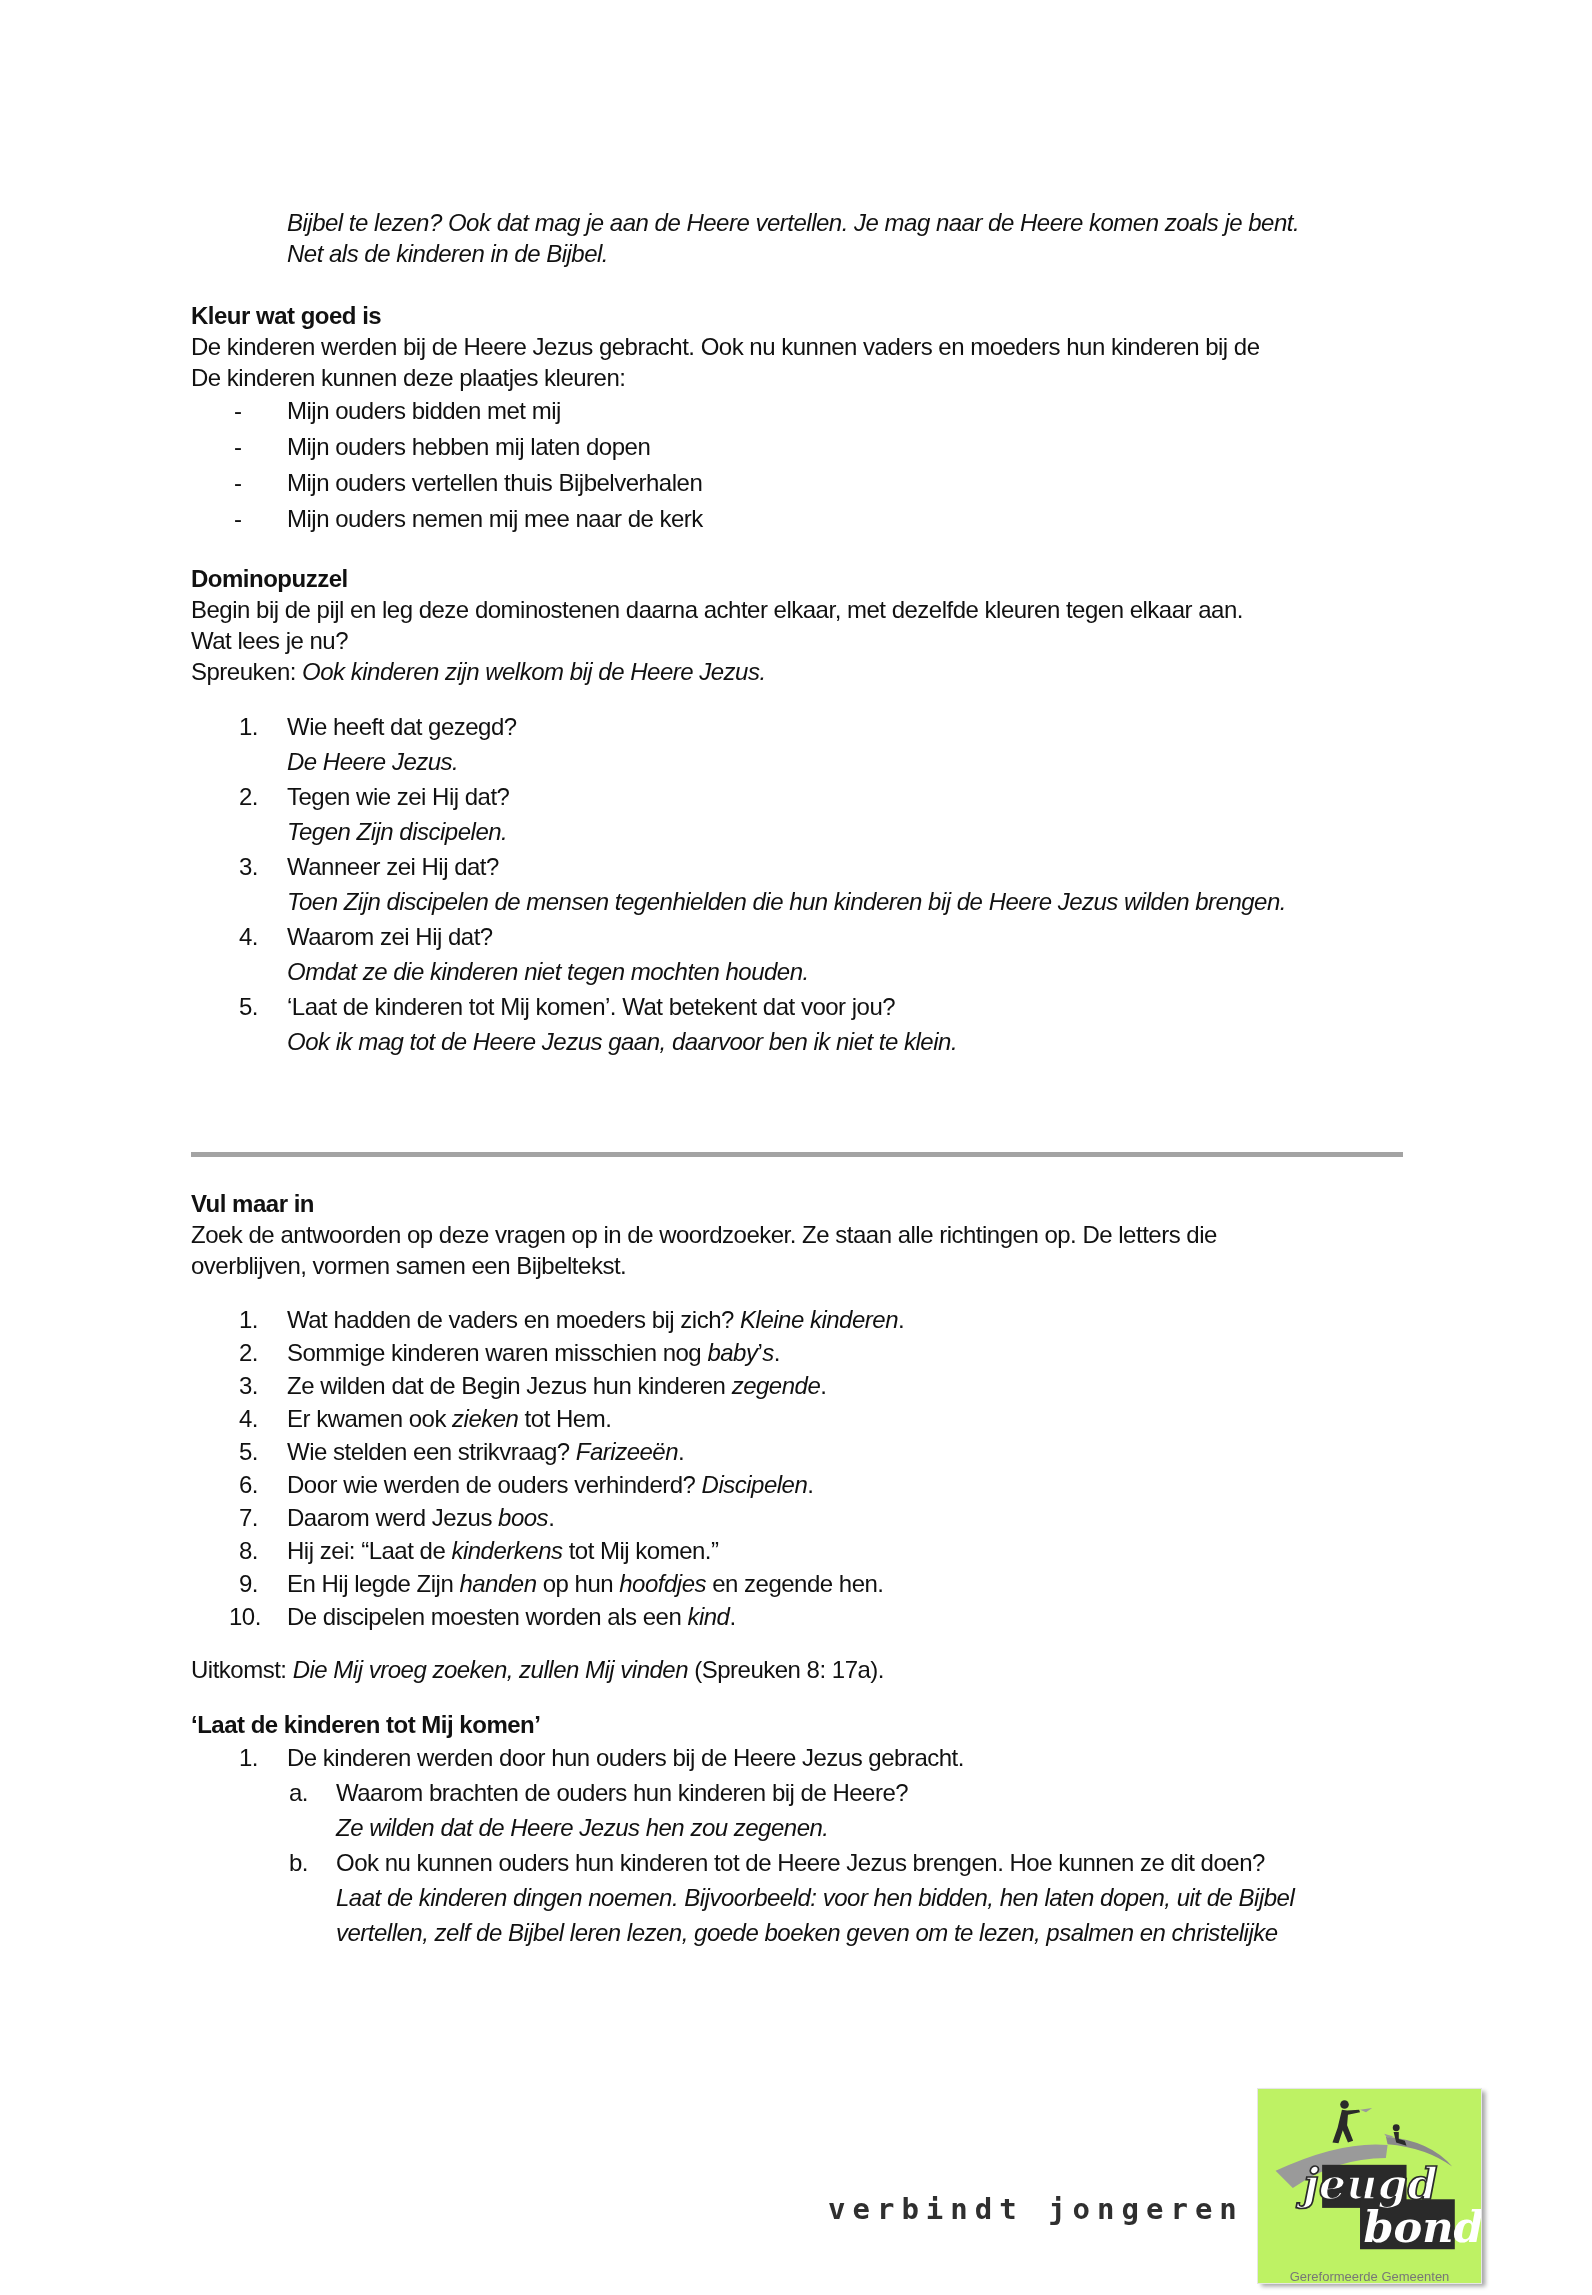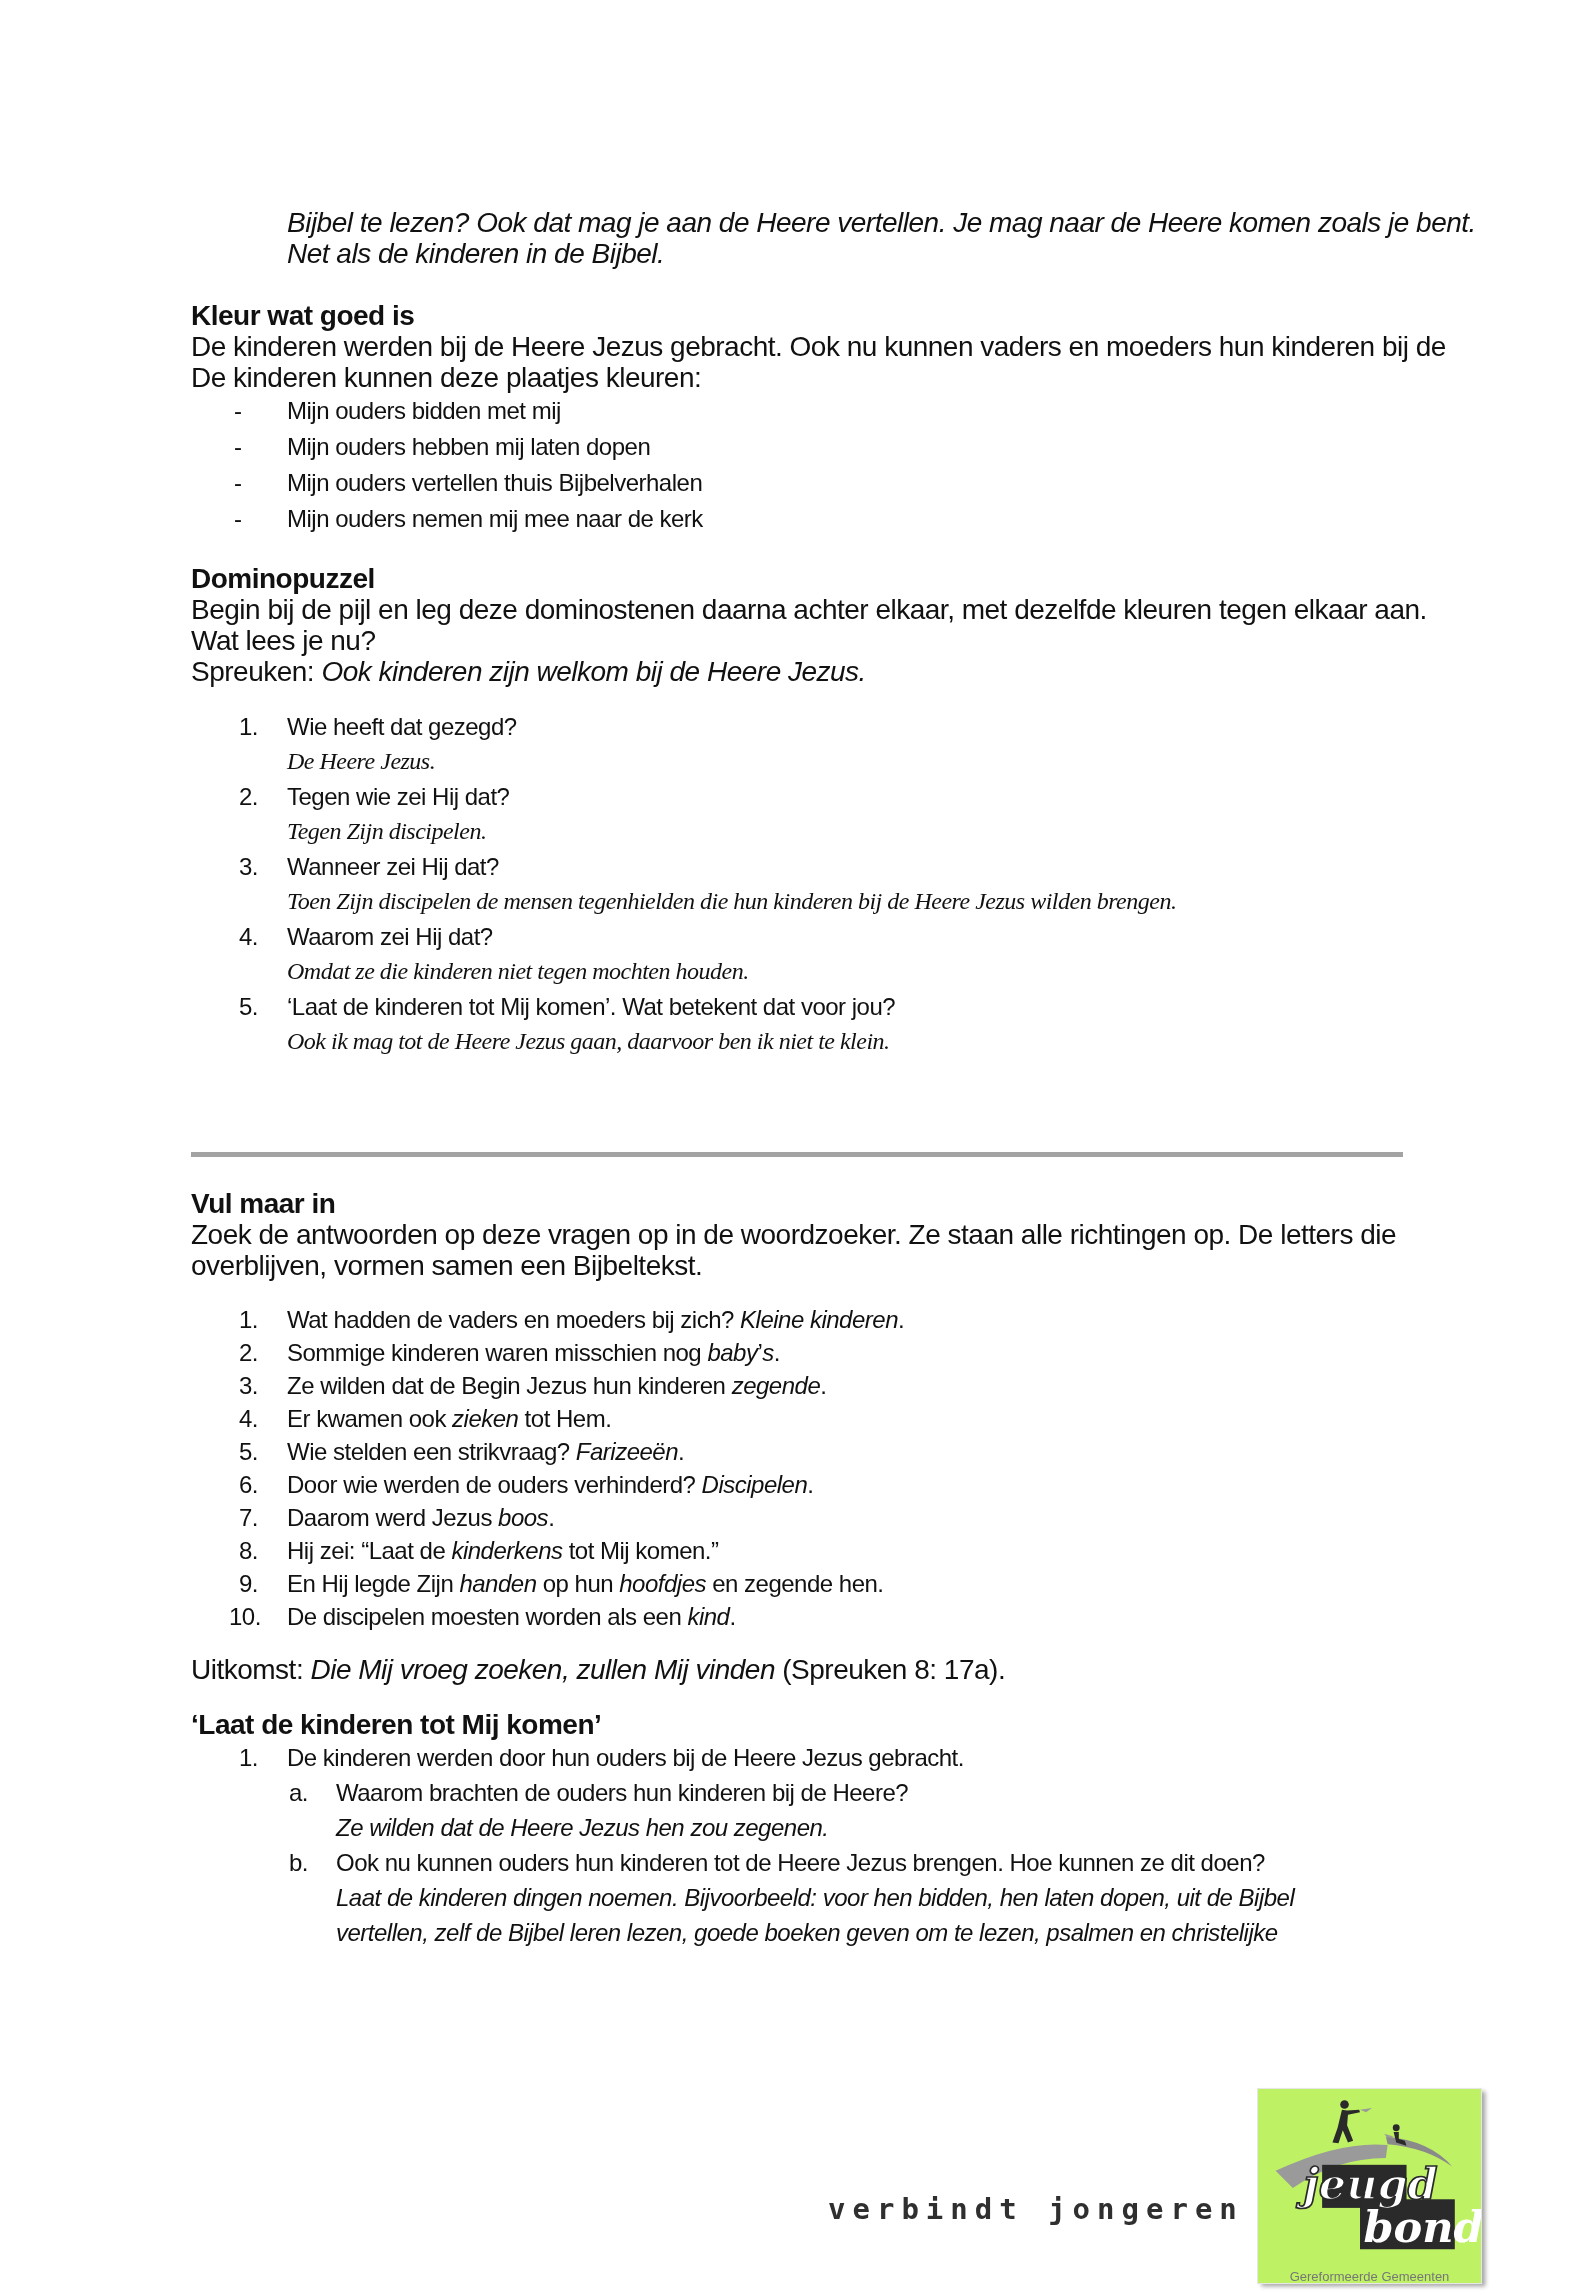--- a/index.html
+++ b/index.html
@@ -1,30 +1,30 @@
 <!DOCTYPE html>
 <html style="font-size:14px"><head>
 <meta charset="utf-8">
 <style>
   html, body { margin: 0; padding: 0; background: #ffffff; }
   body {
     width: 1592px; height: 2295px; position: relative; overflow: hidden;
     font-family: "Liberation Sans", sans-serif; color: #111111;
   }
   .page { position: absolute; left: 191px; top: 207px; width: 1217px; }
-  .t { font-size: 28px; line-height: 31px; white-space: nowrap; letter-spacing: -0.5px; }
+  .t { font-size: 24px; line-height: 31px; white-space: nowrap; letter-spacing: -0.5px; }
   .i { font-style: italic; }
   .b { font-weight: bold; }
   .ind { padding-left: 96px; }
   .gap { height: 31px; }
   .li { position: relative; padding-left: 96px; font-size: 24px; line-height: 36px; white-space: nowrap; letter-spacing: -0.5px; }
   .li .mark { position: absolute; left: 43px; top: 0; }
   .ol { position: relative; padding-left: 96px; font-size: 24px; line-height: 35px; white-space: nowrap; letter-spacing: -0.5px; }
   .ol .num { position: absolute; left: 48px; top: 0; }
-  .ol .sub { display: block; font-style: italic; font-family: Liberation Serif, serif; }
+  .ol .sub { display: block; font-style: italic; }
   .ol2 { position: relative; padding-left: 145px; font-size: 24px; line-height: 35px; white-space: nowrap; letter-spacing: -0.5px; }
   .ol2 .num { position: absolute; left: 98px; top: 0; }
   .rule { height: 4.3px; background: #a3a3a3; width: 1212px; margin: 0; }
   .footer-slogan { position: absolute; left: 828px; top: 2164px; font-family: "DejaVu Sans Mono", monospace; font-size: 29px; font-weight: bold; letter-spacing: 7px; color: #2f2f2f; margin-top: 28px; }
   .logo-box { position: absolute; left: 1257px; top: 2088px; width: 223px; height: 194px; background: #bef264; box-shadow: 3.5px 2.6px 4.3px rgba(0,0,0,0.35); border: 0.9px solid #e6e6e6; }
   .logo-box svg { position: absolute; left: 0; top: 0; }
   .logo-sub { position: absolute; left: 0; width: 223px; top: 180px; text-align: center; font-size: 13px; color: #777; }
 </style>
 </head>
 <body>

